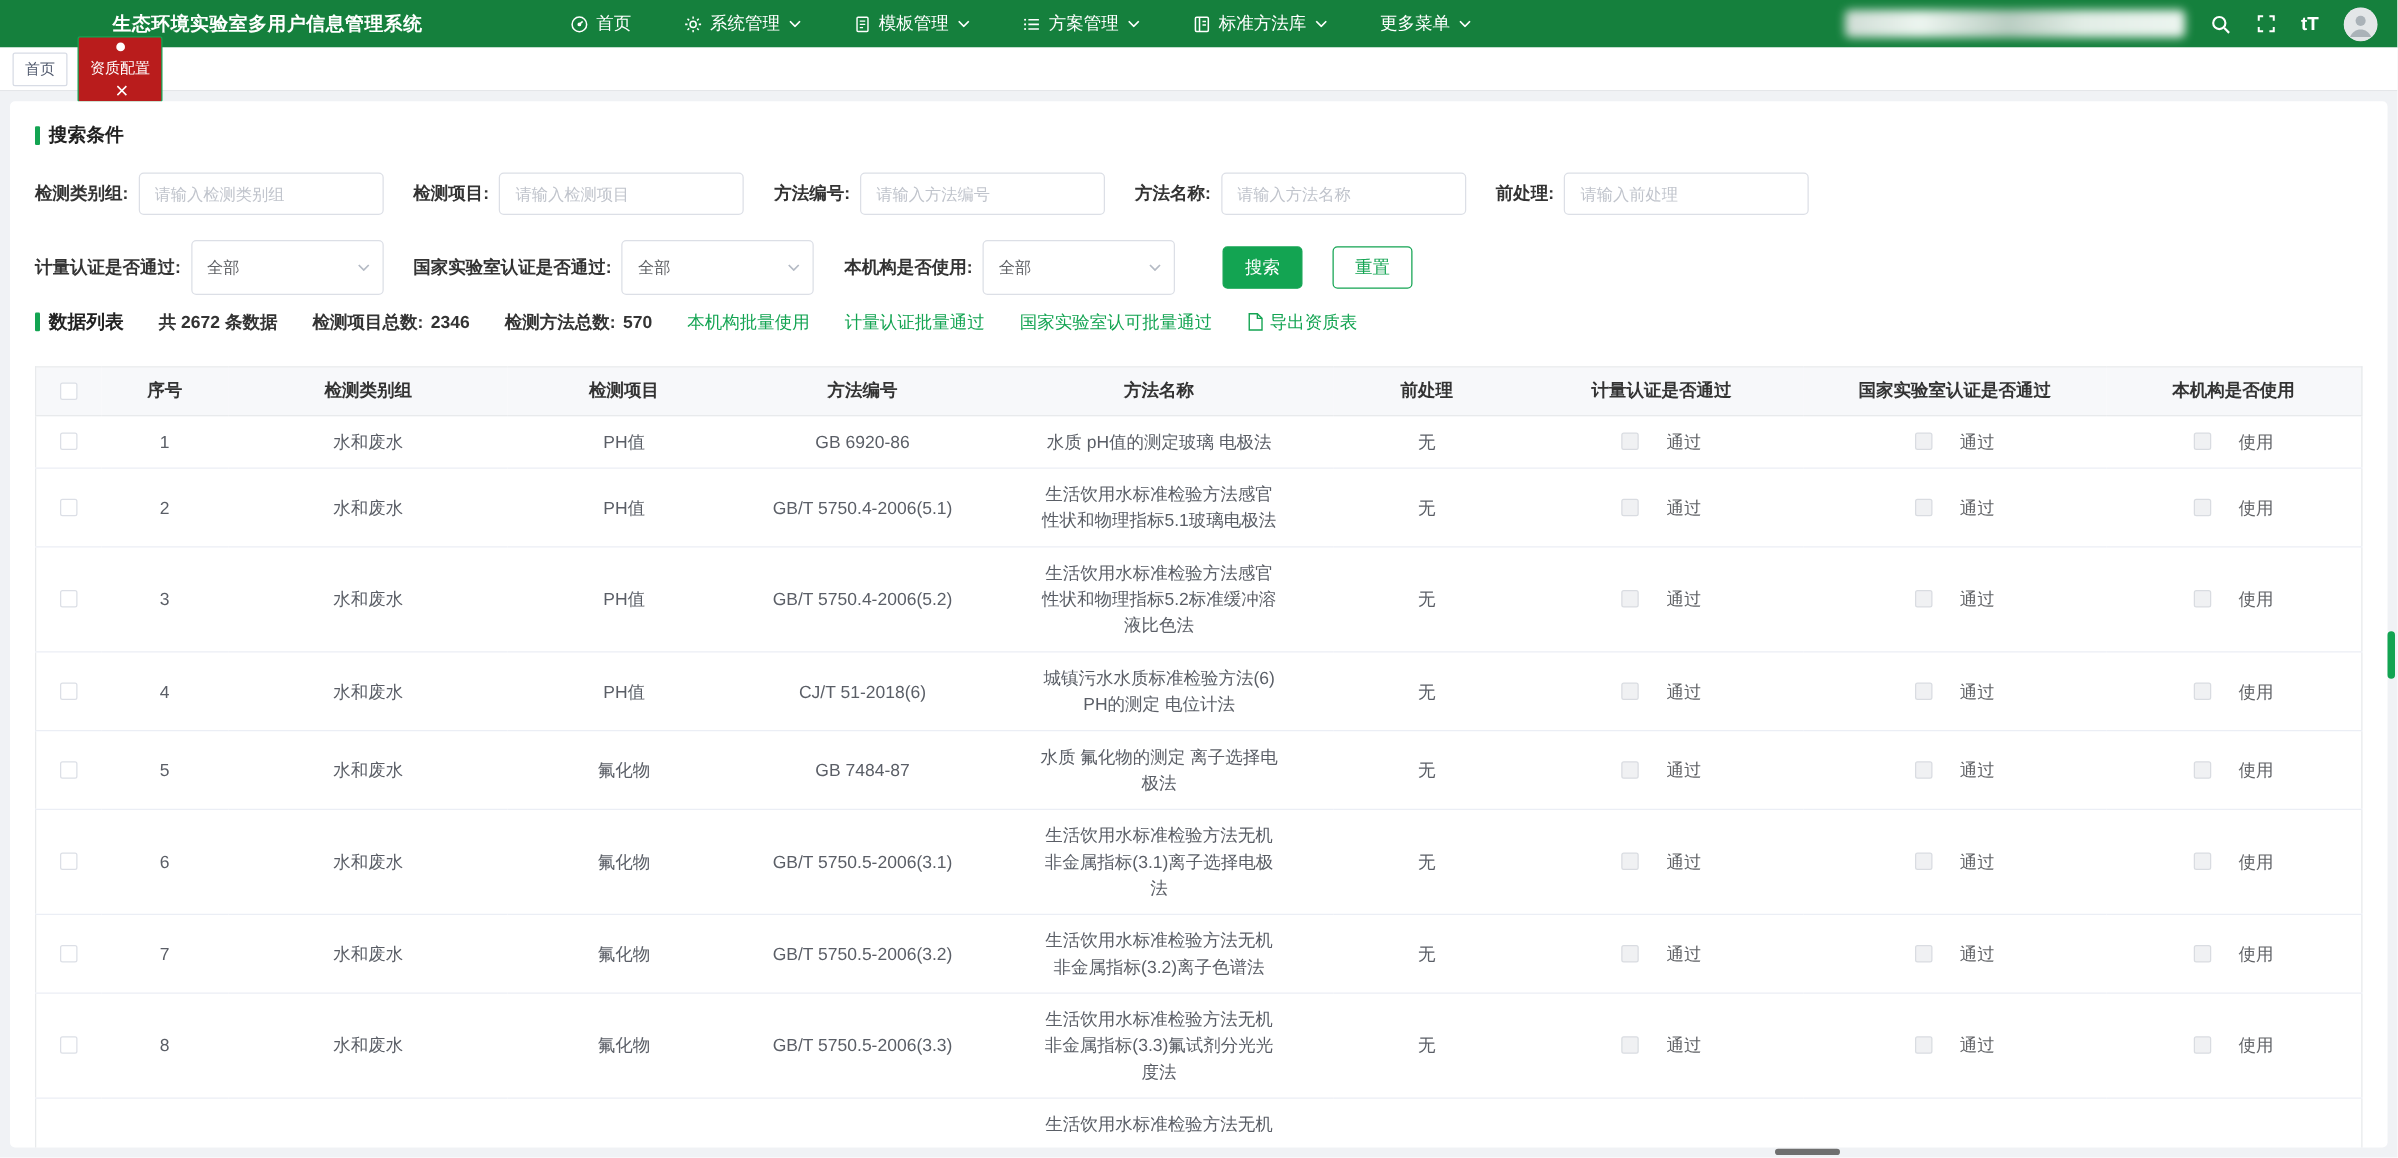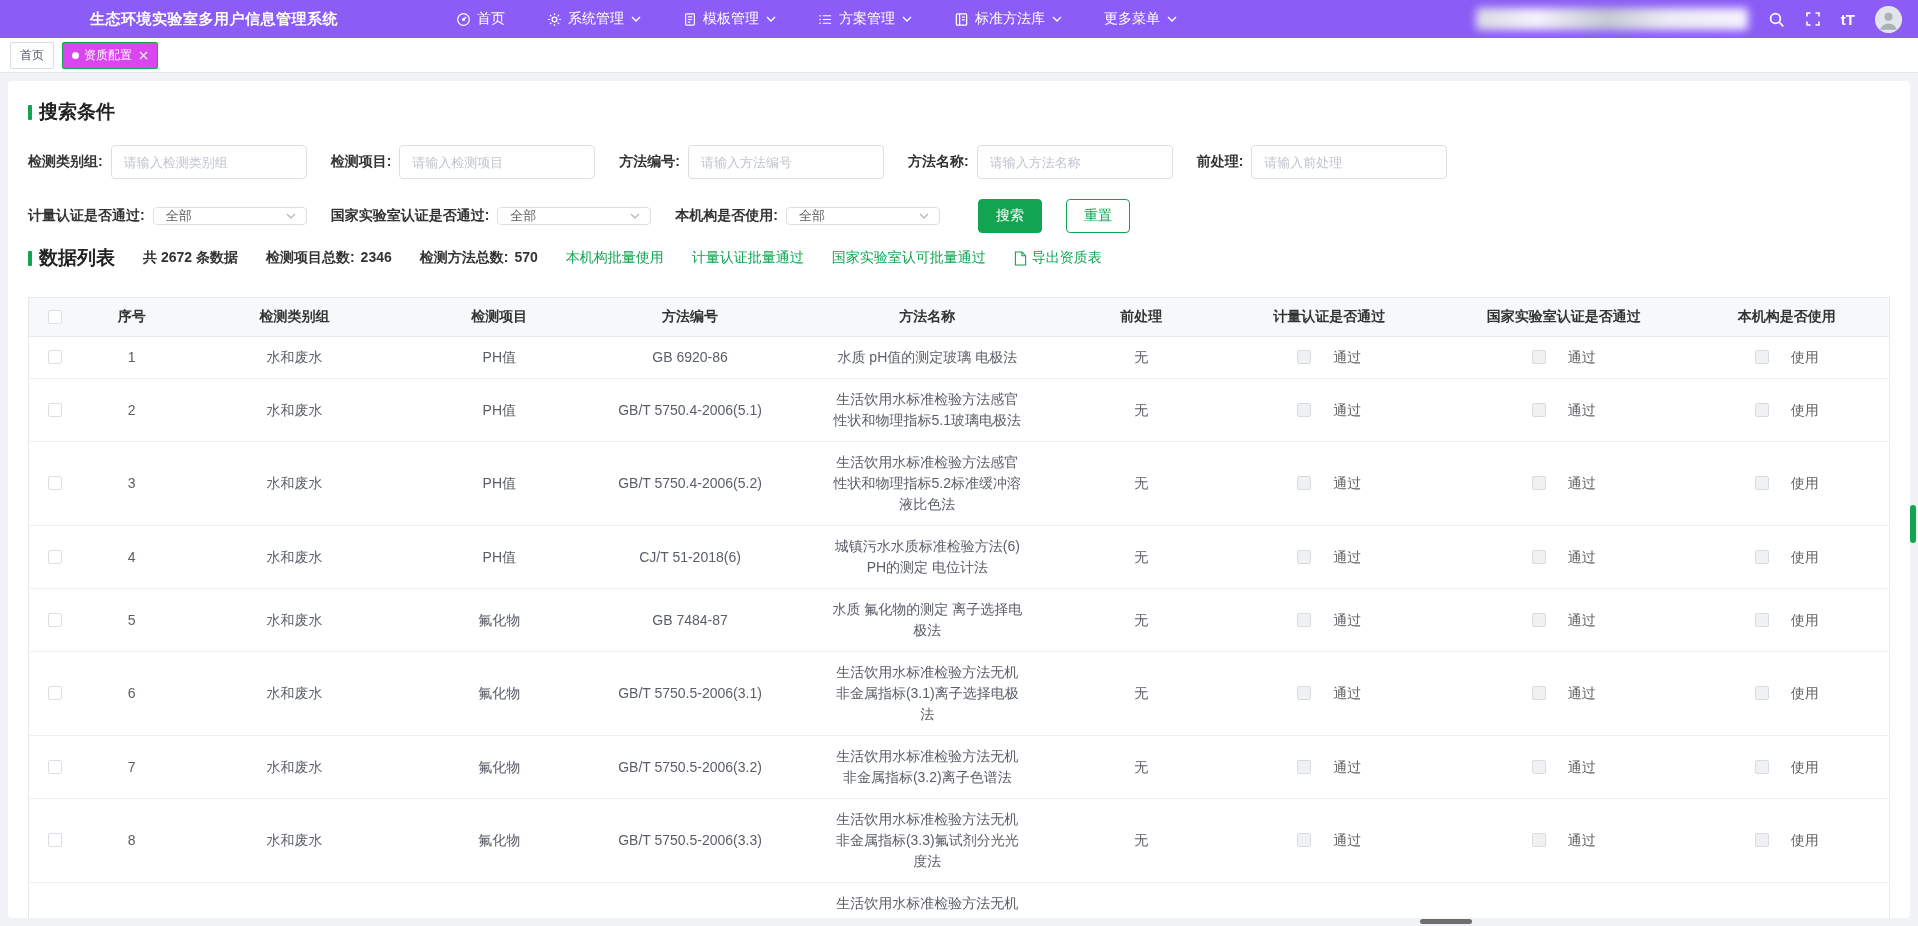--- a/index.html
+++ b/index.html
@@ -3,52 +3,52 @@
 <meta charset="utf-8">
 <style>
   * { margin:0; padding:0; box-sizing:border-box; }
   html,body { width:1918px; height:926px; overflow:hidden; }
   body {
     font-family: "Liberation Sans", "DejaVu Sans", sans-serif;
     background:#f0f2f5; position:relative; font-size:14px; color:#333;
   }
 
   
-  .navbar { height:38px; background:#8b5cf6; display:flex; align-items:center; padding:0 16px; color:#fff; }
+  .navbar { height:38px; background:#15803d; display:flex; align-items:center; padding:0 16px; color:#fff; }
   .app-title { font-size:15px; font-weight:bold; margin-left:74px; white-space:nowrap; letter-spacing:.5px; }
   .main-nav { display:flex; align-items:center; margin-left:118px; gap:42px; }
   .nav-item { display:flex; align-items:center; gap:6px; font-size:14px; cursor:pointer; white-space:nowrap; }
   .nav-ic { display:flex; align-items:center; }
   .caret { display:flex; align-items:center; color:#fff; margin-left:1px; }
   .nav-right { margin-left:auto; display:flex; align-items:center; gap:20px; }
   .org-blur { width:272px; height:22px; border-radius:4px; opacity:.92;
     background:linear-gradient(90deg,#dfe5e2,#ffffff 22%,#c8d4ce 48%,#f4f7f5 70%,#ffffff);
     filter:blur(4px); }
   .nav-icon-btn { display:flex; align-items:center; cursor:pointer; }
   .font-size-btn { font-size:15px; font-weight:bold; color:#fff; cursor:pointer; }
   .avatar { width:27px; height:27px; border-radius:50%; overflow:hidden; cursor:pointer; background:#e3e6e8; display:flex; }
 
   
   .tabbar { height:35px; background:#fff; border-bottom:1px solid #e4e6e9; display:flex; align-items:center; padding:0 10px; gap:8px; }
   .tab { font-size:12px; color:#515a6e; border:1px solid #d8dce5; background:#fff; padding:4px 9px; display:flex; align-items:center; gap:5px; cursor:pointer; border-radius:2px; }
-  .tab.active { background:#d946ef; border-color:#13a452; color:#fff; }
+  .tab.active { background:#b91c1c; border-color:#13a452; color:#fff;flex-direction:column; }
   .tab-dot { width:7px; height:7px; border-radius:50%; background:#fff; display:inline-block; }
   .tab-close { display:flex; align-items:center; cursor:pointer; margin-left:2px; }
 
   
   .card { position:absolute; left:8px; right:8px; top:81px; bottom:8px; background:#fff; border-radius:4px; overflow:hidden; padding:18px 20px 0; }
-  .sec-title { display:flex; align-items:center; font-size:19px; font-weight:bold; color:#222; }
+  .sec-title { display:flex; align-items:center; font-size:15px; font-weight:bold; color:#222; }
   .sec-bar { width:4px; height:15px; background:#13a452; margin-right:7px; border-radius:1px; display:inline-block; }
 
   .form-row { display:flex; align-items:center; margin-top:20px; gap:24px; }
   .form-group { display:flex; align-items:center; gap:8px; }
   .form-label { font-weight:bold; font-size:14px; color:#333; white-space:nowrap; }
   .form-input { width:196px; height:34px; border:1px solid #dcdfe6; border-radius:4px; padding:0 12px; font-size:13px; color:#c2410c; outline:none; font-family:inherit; }
   .form-input::placeholder { color:#c0c4cc; }
-  .select-box { width:154px; height:18px; border:1px solid #dcdfe6; border-radius:4px; background:#fff; display:flex; align-items:center; justify-content:space-between; padding:0 10px 0 12px; font-size:13px; color:#606266; cursor:pointer; }
+  .select-box { width:154px; height:44px; border:1px solid #dcdfe6; border-radius:4px; background:#fff; display:flex; align-items:center; justify-content:space-between; padding:0 10px 0 12px; font-size:13px; color:#606266; cursor:pointer; }
   .select-caret { color:#b4bac4; display:flex; align-items:center; }
   .btn { height:34px; padding:0 17px; border-radius:4px; font-size:14px; cursor:pointer; font-family:inherit; }
   .btn-primary { background:#13a452; border:1px solid #13a452; color:#fff; margin-left:14px; }
   .btn-outline { background:#fff; border:1px solid #13a452; color:#13a452; }
 
   .stats-row { display:flex; align-items:center; margin-top:12px; gap:28px; font-size:14px; }
   .stat-strong { font-weight:bold; color:#333; }
   .stat-pair { font-weight:bold; color:#333; display:flex; gap:6px; }
   .action-link { color:#13a452; cursor:pointer; display:flex; align-items:center; gap:5px; white-space:nowrap; }
 

